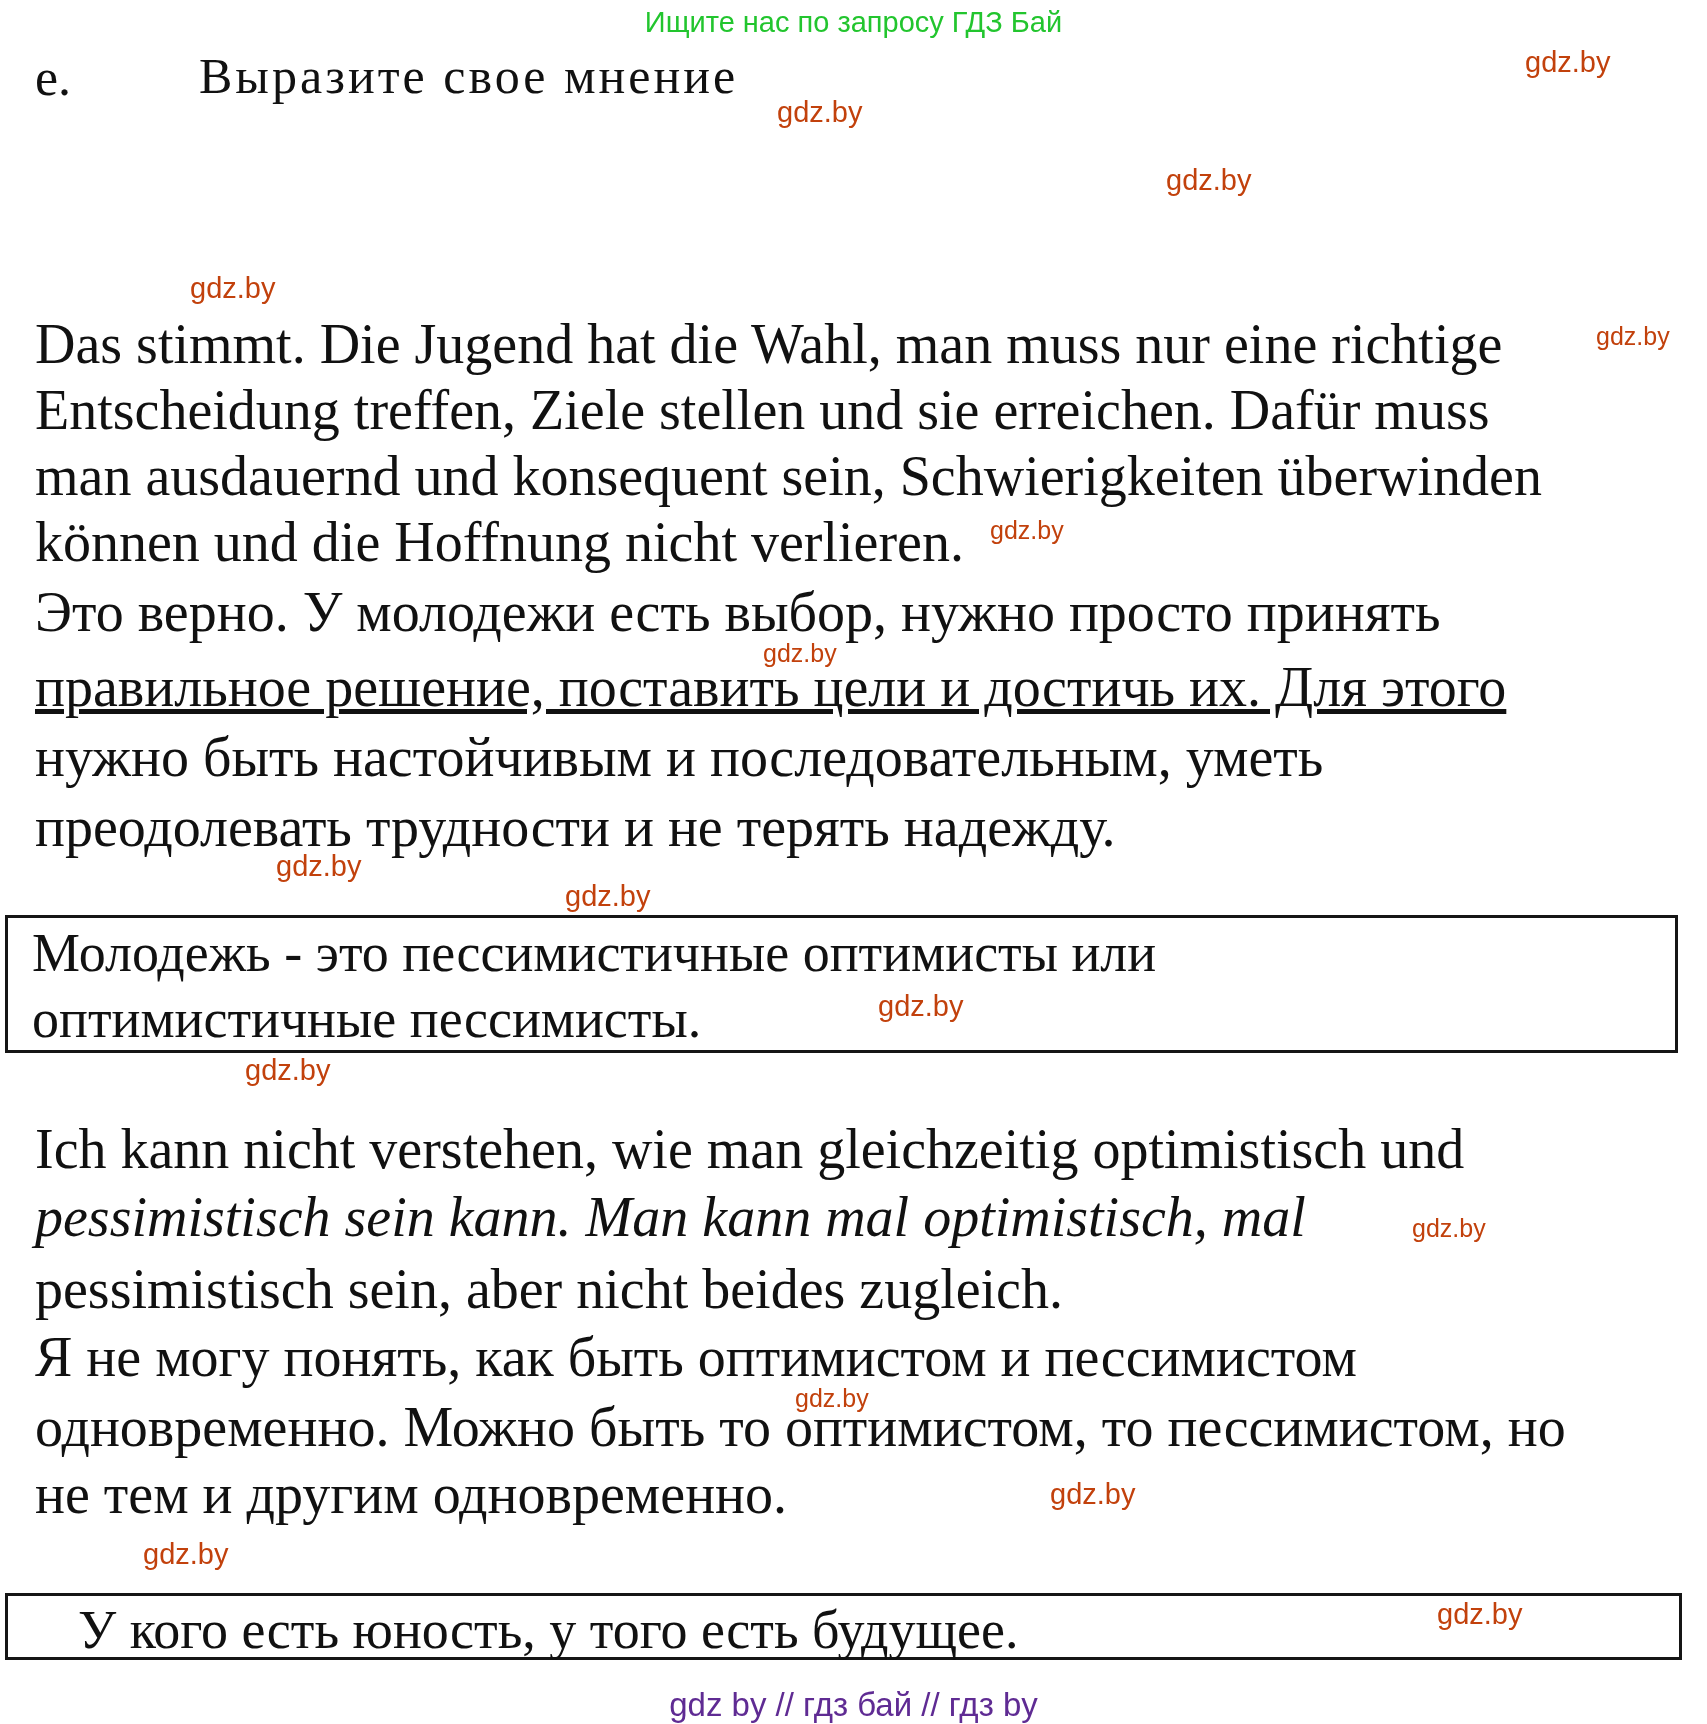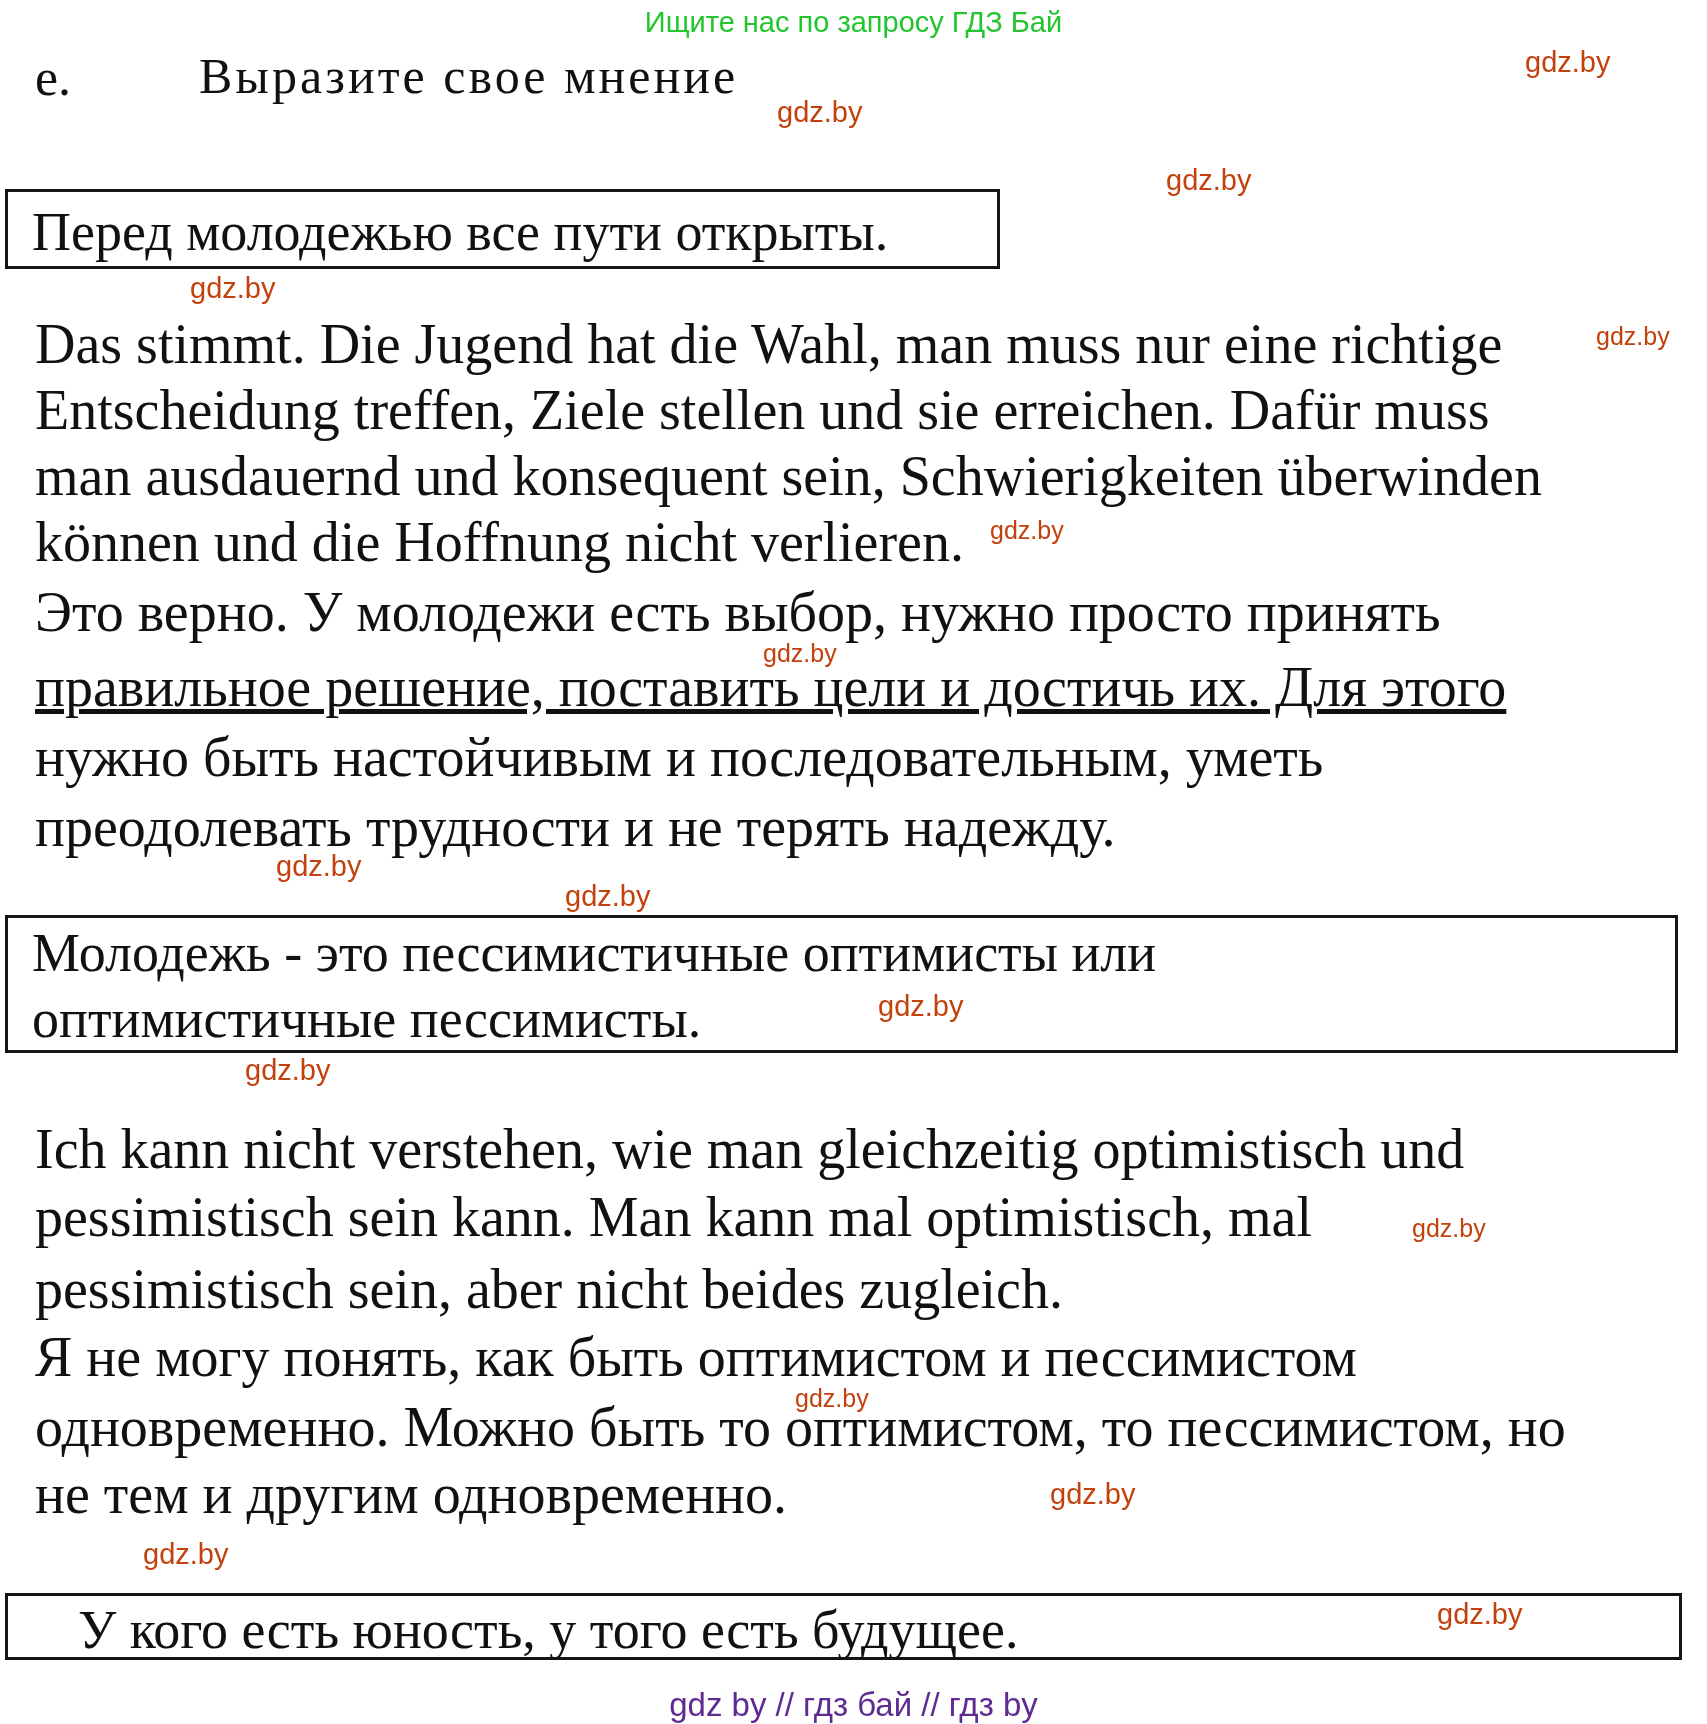--- a/index.html
+++ b/index.html
@@ -61,23 +61,20 @@
 </head>
 <body>
 
 <div id="page">
 
   <div class="promo">Ищите нас по запросу ГДЗ Бай</div>
 
   <div class="marker">e.</div>
   <div class="title">Выразите свое мнение</div>
 
-  <div class="quote-box" style="left:5px;top:189px;width:995px;height:80px;">
-    <div class="quote-text" style="top:13px;">Перед молодежью все пути открыты.</div>
-  </div>
 
   <div>
     <div class="text-line" style="top:316px;">Das stimmt. Die Jugend hat die Wahl, man muss nur eine richtige</div>
     <div class="text-line" style="top:382px;">Entscheidung treffen, Ziele stellen und sie erreichen. Dafür muss</div>
     <div class="text-line" style="top:448px;">man ausdauernd und konsequent sein, Schwierigkeiten überwinden</div>
     <div class="text-line" style="top:514px;">können und die Hoffnung nicht verlieren.</div>
   </div>
 
   <div>
     <div class="text-line" style="top:584px;">Это верно. У молодежи есть выбор, нужно просто принять</div>
@@ -86,21 +83,21 @@
     <div class="text-line" style="top:799px;">преодолевать трудности и не терять надежду.</div>
   </div>
 
   <div class="quote-box" style="left:5px;top:915px;width:1673px;height:138px;">
     <div class="quote-text" style="top:8px;">Молодежь - это пессимистичные оптимисты или</div>
     <div class="quote-text" style="top:74px;">оптимистичные пессимисты.</div>
   </div>
 
   <div>
     <div class="text-line" style="top:1121px;">Ich kann nicht verstehen, wie man gleichzeitig optimistisch und</div>
-    <div class="text-line" style="top:1189px;">pessimistisch sein kann. Man kann mal optimistisch, mal</div>
+    <div class="text-line" style="top:1189px;font-style:italic;">pessimistisch sein kann. Man kann mal optimistisch, mal</div>
     <div class="text-line" style="top:1261px;">pessimistisch sein, aber nicht beides zugleich.</div>
   </div>
 
   <div>
     <div class="text-line" style="top:1329px;">Я не могу понять, как быть оптимистом и пессимистом</div>
     <div class="text-line" style="top:1399px;">одновременно. Можно быть то оптимистом, то пессимистом, но</div>
     <div class="text-line" style="top:1466px;">не тем и другим одновременно.</div>
   </div>
 
   <div class="quote-box" style="left:5px;top:1593px;width:1677px;height:67px;">

